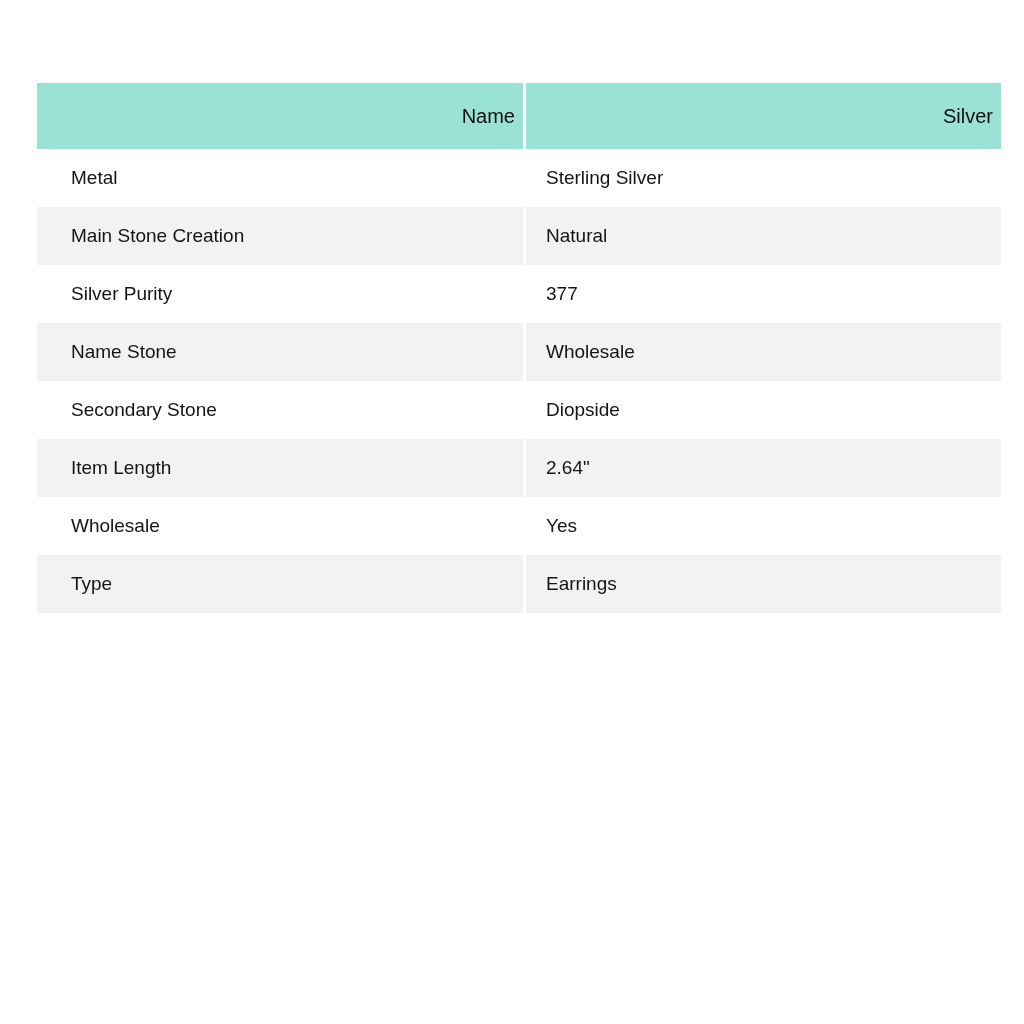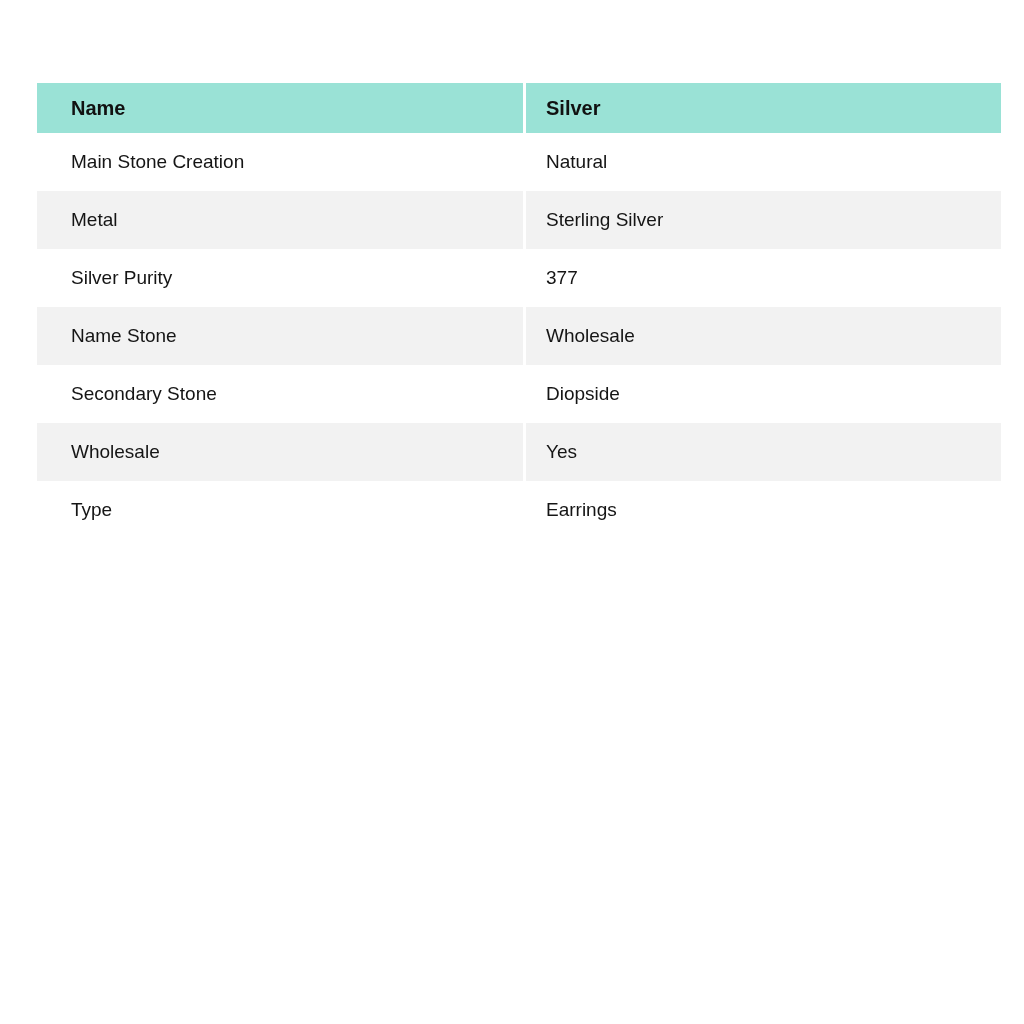--- a/index.html
+++ b/index.html
@@ -23,24 +23,24 @@
     border-spacing: 0;
     table-layout: fixed;
   }
   table.specs col.c-name  { width: 489px; }
   table.specs col.c-value { width: 475px; }
   table.specs th {
     height: 50px;
     background: #9ae2d6;
     color: #111111;
     font-size: 20px;
-    font-weight: 700;
-    text-align: left;
+    font-weight: 400;
+    text-align: right;
     vertical-align: middle;
-    padding: 0;
+    padding: 8px;
   }
   table.specs th.col-name {
     padding-left: 34px;
     border-right: 3px solid #ffffff;
   }
   table.specs th.col-value {
     padding-left: 20px;
   }
   table.specs td {
     height: 58px;
@@ -72,40 +72,44 @@
       <col class="c-value">
     </colgroup>
     <thead>
       <tr>
         <th class="col-name">Name</th>
         <th class="col-value">Silver</th>
       </tr>
     </thead>
     <tbody id="spec-rows">
         <tr>
+          <td class="cell-name">Metal</td>
+          <td class="cell-value">Sterling Silver</td>
+        </tr>
+        <tr>
           <td class="cell-name">Main Stone Creation</td>
           <td class="cell-value">Natural</td>
-        </tr>
-        <tr>
-          <td class="cell-name">Metal</td>
-          <td class="cell-value">Sterling Silver</td>
         </tr>
         <tr>
           <td class="cell-name">Silver Purity</td>
           <td class="cell-value">377</td>
         </tr>
         <tr>
           <td class="cell-name">Name Stone</td>
           <td class="cell-value">Wholesale</td>
         </tr>
         <tr>
           <td class="cell-name">Secondary Stone</td>
           <td class="cell-value">Diopside</td>
         </tr>
         <tr>
+          <td class="cell-name">Item Length</td>
+          <td class="cell-value">2.64"</td>
+        </tr>
+        <tr>
           <td class="cell-name">Wholesale</td>
           <td class="cell-value">Yes</td>
         </tr>
         <tr>
           <td class="cell-name">Type</td>
           <td class="cell-value">Earrings</td>
         </tr>
       </tbody>
   </table>
 </div>

